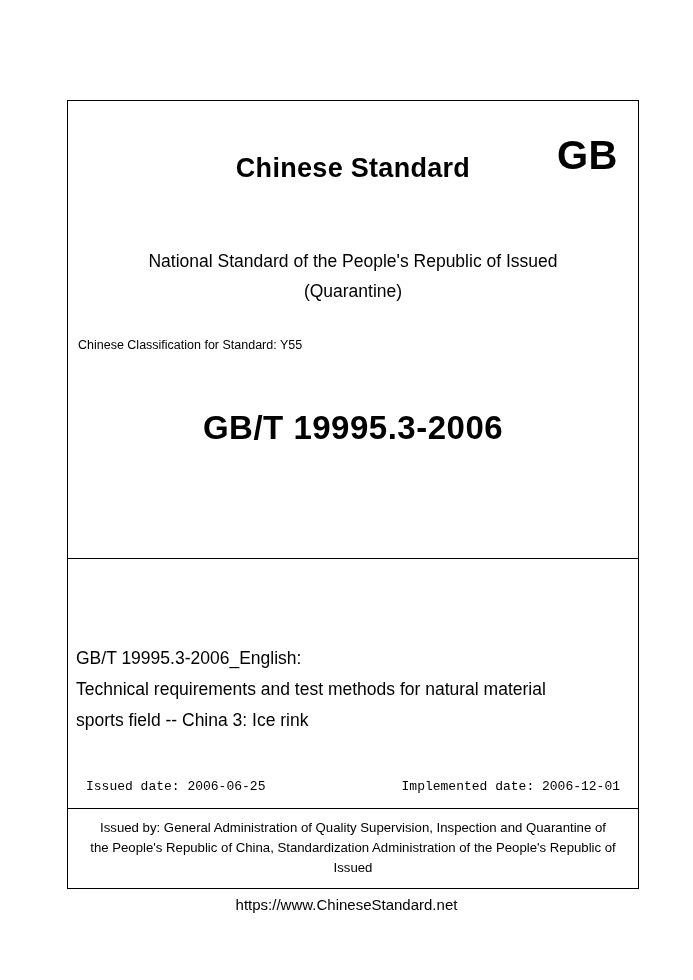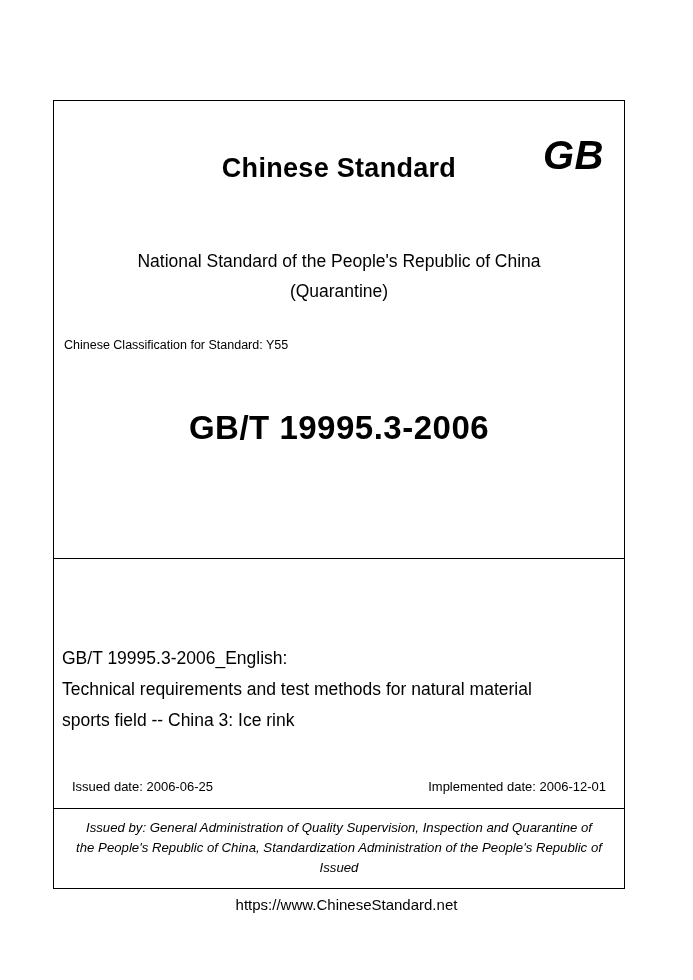--- a/index.html
+++ b/index.html
@@ -25,21 +25,21 @@
     top: 66px;
     left: 0;
     width: 693px;
     text-align: center;
     font-size: 16.5px;
     color: #000;
   }
   .cover-box {
     position: absolute;
     top: 100px;
-    left: 53px;
+    left: 67px;
     width: 572px;
     height: 789px;
     border: 1.5px solid #000;
     box-sizing: border-box;
   }
   .section-upper {
     position: relative;
     height: 458px;
     border-bottom: 1.2px solid #000;
     box-sizing: border-box;
@@ -58,21 +58,20 @@
     font-weight: bold;
     letter-spacing: 0.3px;
   }
   .gb-mark {
     position: absolute;
     top: 32px;
     right: 20px;
     font-size: 40px;
     font-weight: bold;
     letter-spacing: 0.5px;
-    font-style: italic;
   }
   .subtitle {
     position: absolute;
     top: 145px;
     left: 0;
     width: 100%;
     text-align: center;
     font-size: 17.5px;
     line-height: 30px;
   }
@@ -110,30 +109,30 @@
   .dates {
     position: absolute;
     bottom: 14px;
     left: 0;
     width: 100%;
     box-sizing: border-box;
     padding: 0 18px;
     display: flex;
     justify-content: space-between;
     font-size: 13px;
+    font-family: Liberation Mono, monospace;
   }
   .issued-by {
     position: relative;
     height: 78px;
     padding: 9px 14px 0 14px;
     box-sizing: border-box;
     text-align: center;
     font-size: 13.2px;
     line-height: 20px;
-    font-style: italic;
   }
   .footer-link {
     position: absolute;
     top: 896px;
     left: 0;
     width: 693px;
     text-align: center;
     font-size: 15px;
     color: #000;
   }
@@ -146,21 +145,21 @@
 
   <div class="cover-box">
 
     <div class="section-upper">
       <div class="title-row">
         <div class="main-title">Chinese Standard</div>
         <div class="gb-mark">GB</div>
       </div>
 
       <div class="subtitle">
-        <div>National Standard of the People's Republic of China</div>
+        <div>National Standard of the People's Republic of Issued</div>
         <div>(Quarantine)</div>
       </div>
 
       <div class="classification">Chinese Classification for Standard: Y55</div>
 
       <div class="std-number">GB/T 19995.3-2006</div>
     </div>
 
     <div class="section-lower">
       <div class="doc-title">

